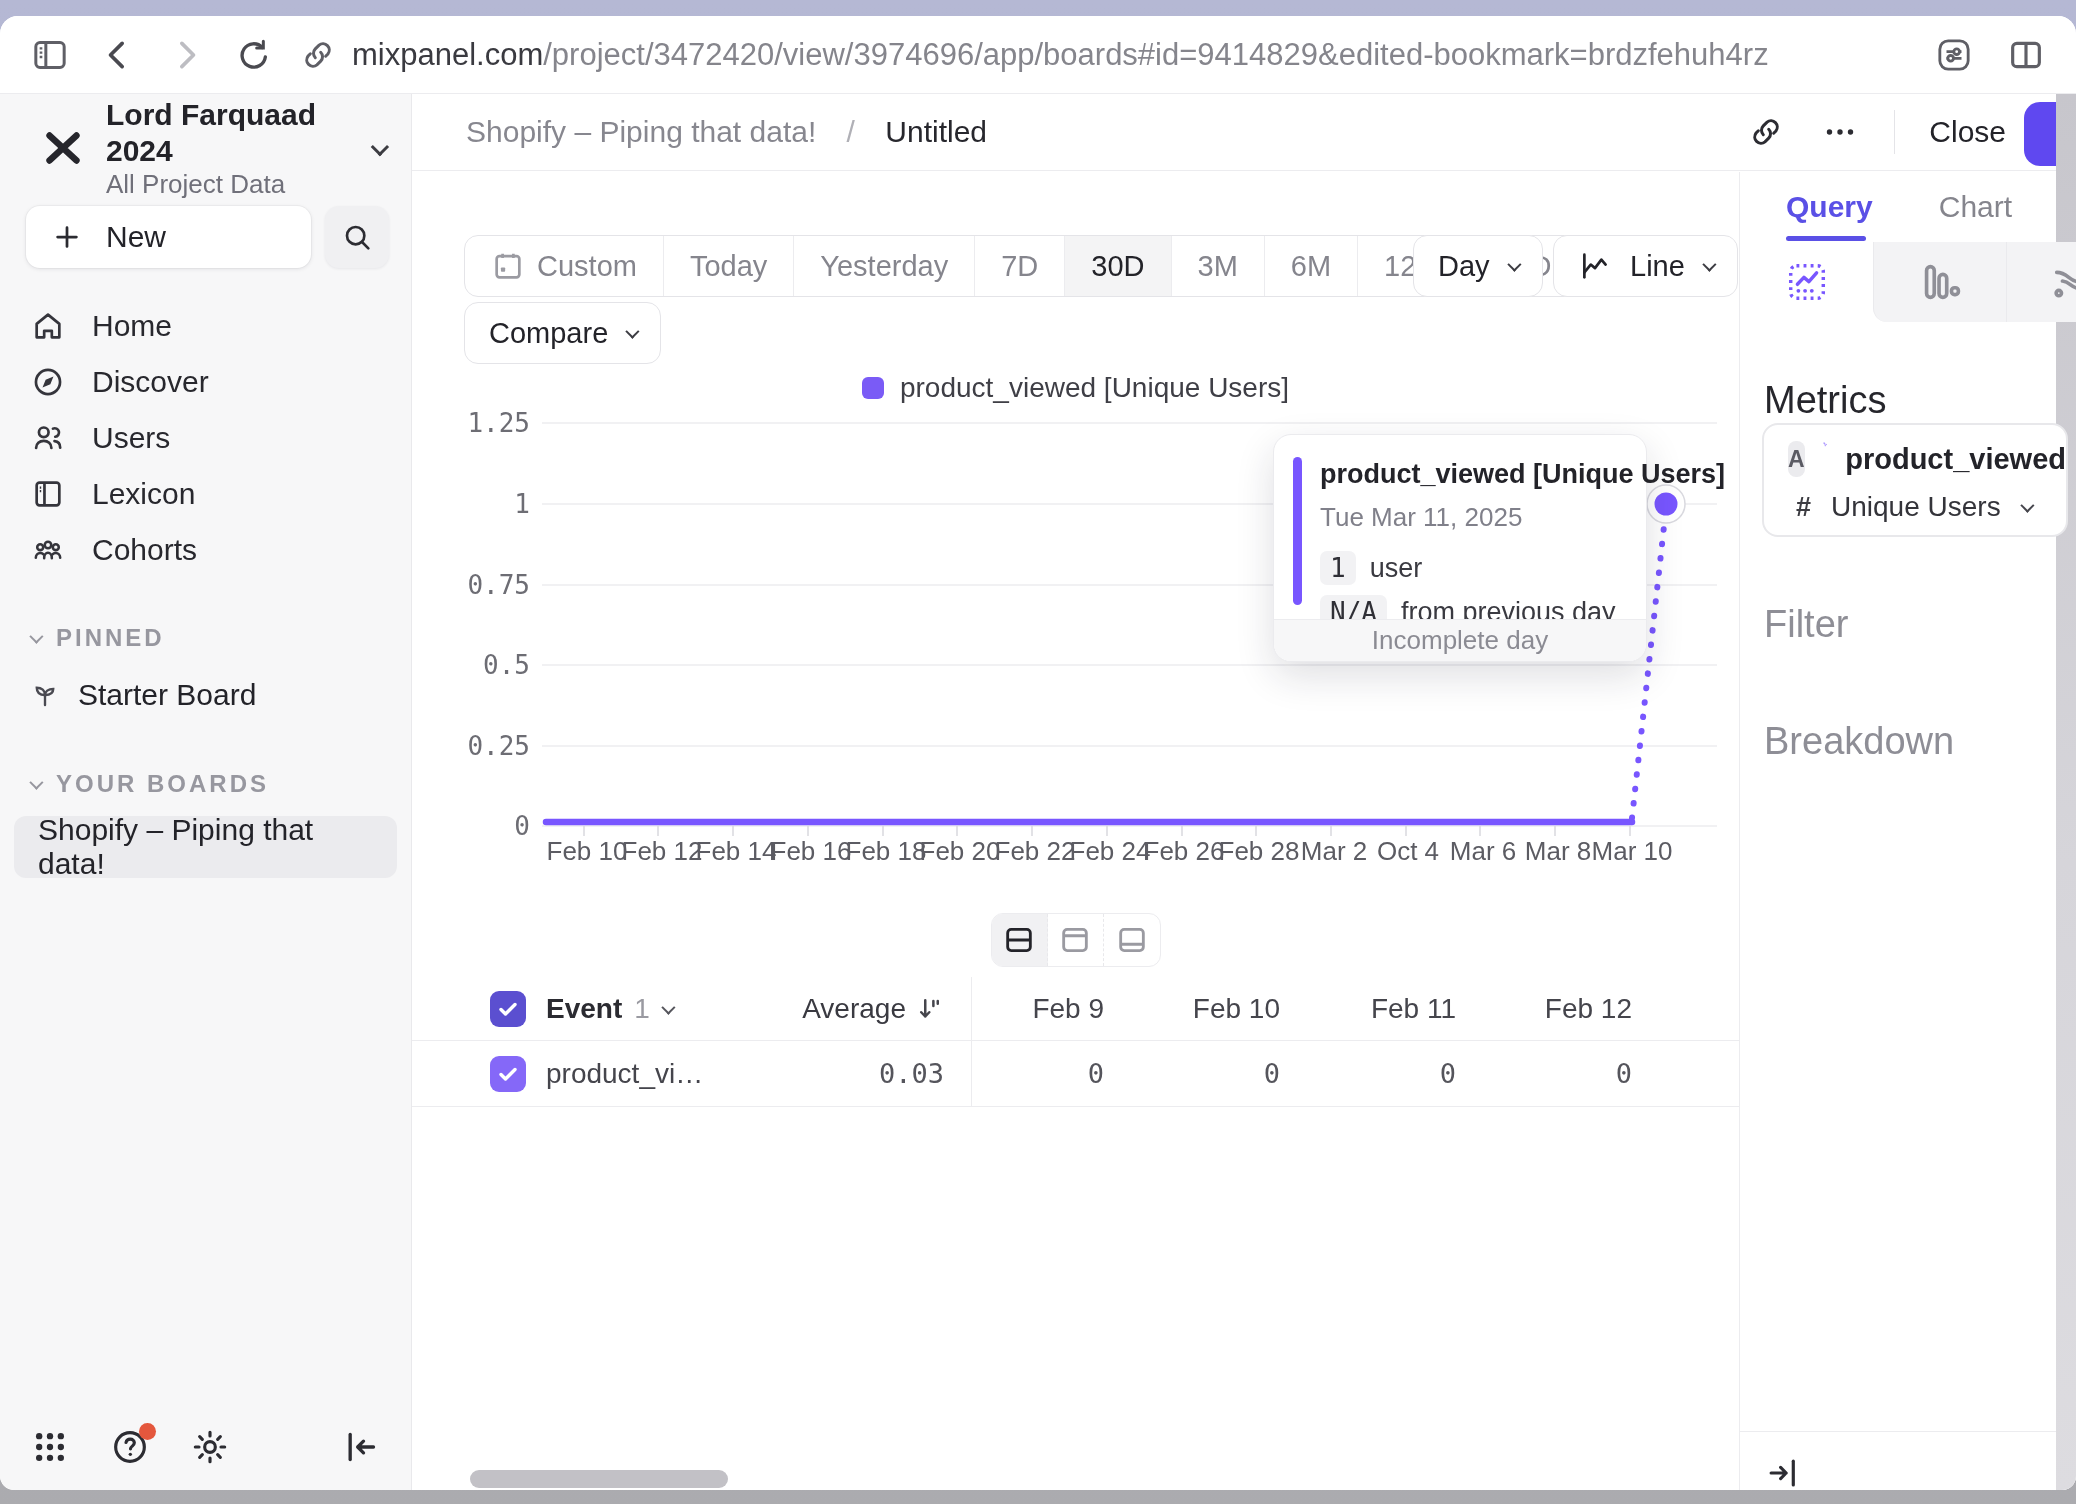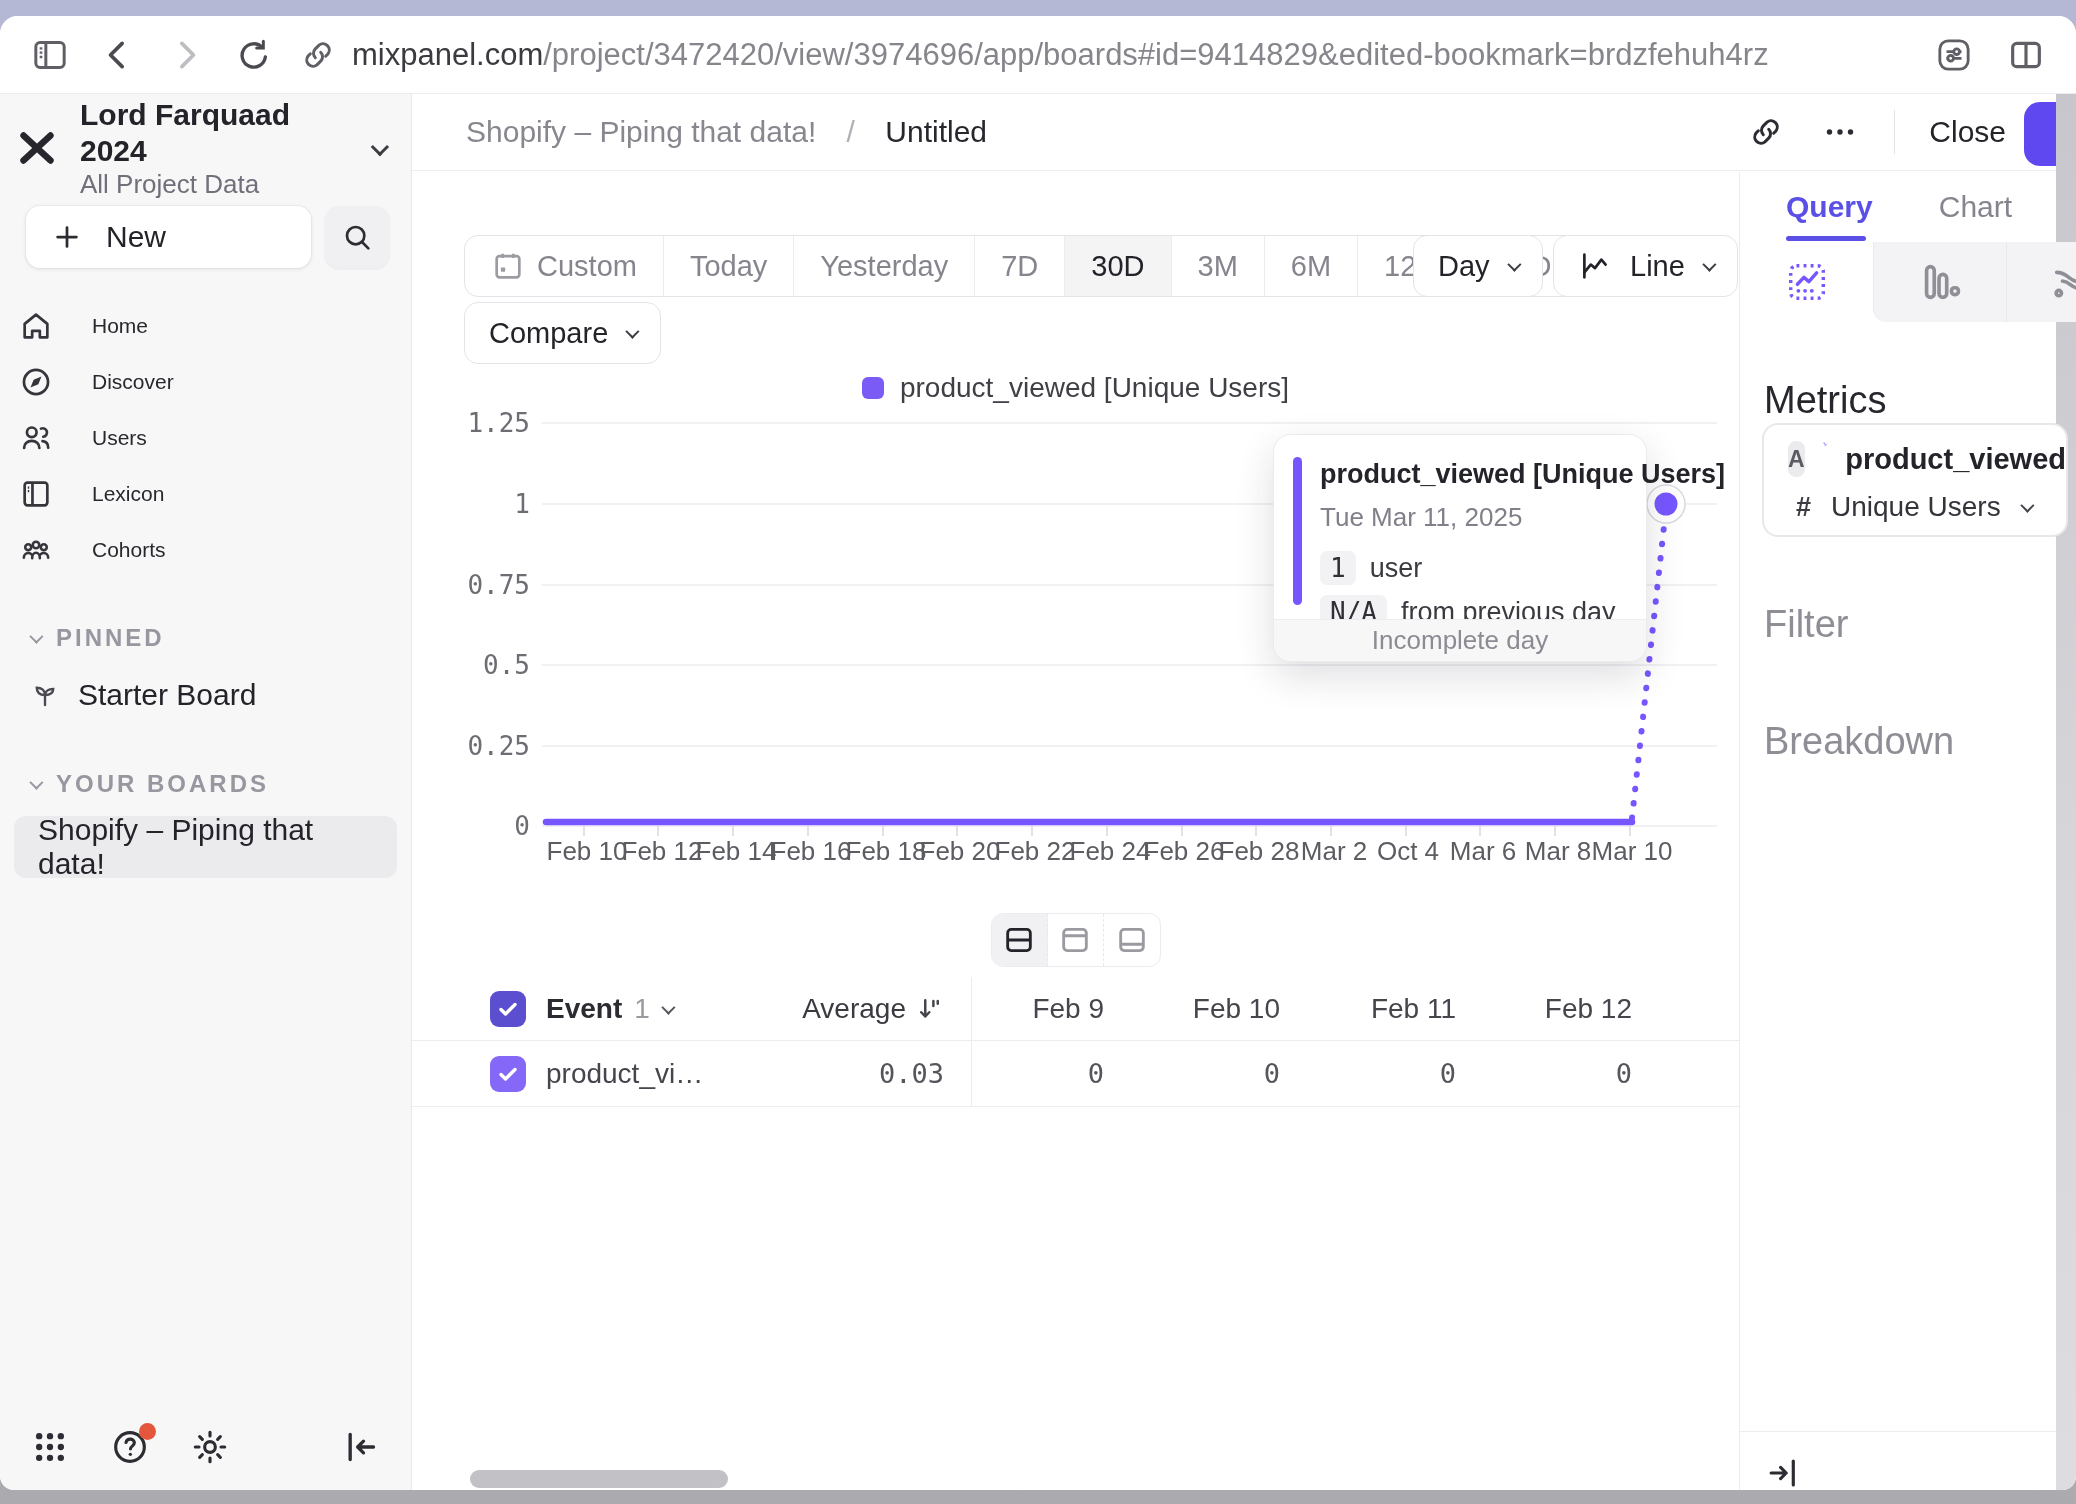--- a/index.html
+++ b/index.html
@@ -23,35 +23,35 @@
   .urlwrap{ display:flex; align-items:center; gap:16px; flex:1; min-width:0; }
   .url{ font-size:31px; white-space:nowrap; overflow:hidden; }
   .url .host{ color:#3a3a40; font-weight:500;}
   .url .path{ color:#85858c; }
   .brt{ display:flex; align-items:center; gap:28px; }
   
   .content{ position:absolute; top:78px; left:0; right:0; bottom:0; display:flex; }
   
   .sidebar{ width:412px; background:#f7f7f8; border-right:1px solid #e9e9ec; position:relative;
     padding-top:22px; flex:0 0 auto; border-radius:0 0 0 14px;}
-  .proj{ display:flex; align-items:center; padding:0 26px 0 14px; gap:20px; height:64px; cursor:pointer;}
+  .proj{ display:flex; align-items:center; padding:0 26px 0 40px; gap:20px; height:64px; cursor:pointer;}
   .logo{ width:46px; height:46px; color:#26262c; flex:0 0 auto;}
   .logo svg{ width:46px; height:46px;}
   .projtxt{ flex:1; min-width:0;}
   .projname{ font-size:30px; font-weight:700; color:#232329; line-height:36px;}
   .projscope{ font-size:26px; color:#70707a; line-height:30px;}
   .chev{ display:inline-block; width:13px; height:13px; border-right:3px solid currentColor; border-bottom:3px solid currentColor; transform:rotate(45deg) translateY(-2px);}
   .chev.sm{ width:10px; height:10px; border-width:2.6px;}
   .newrow{ display:flex; margin:26px 22px 0 26px; gap:14px;}
   .newbtn{ flex:1; height:62px; background:#ffffff; border-radius:14px; display:flex; align-items:center;
     padding:0 26px; gap:24px; font-size:30px; font-weight:500; color:#232329;
     box-shadow:0 1px 4px rgba(20,20,40,.10), 0 0 0 1px rgba(20,20,40,.03); cursor:pointer;}
   .searchbtn{ width:64px; height:62px; background:#f0f0f2; border-radius:14px; display:flex; align-items:center; justify-content:center; color:#2c2c32; box-shadow:0 1px 3px rgba(20,20,40,.07); cursor:pointer;}
   .nav{ margin-top:30px;}
-  .navitem{ height:56px; display:flex; align-items:center; gap:38px; padding:0 18px; font-size:21px; color:#28282e; cursor:pointer;}
+  .navitem{ height:56px; display:flex; align-items:center; gap:26px; padding:0 30px; font-size:30px; color:#28282e; cursor:pointer;}
   .navitem .nicon{ width:36px; height:36px; color:#35353c; display:flex; align-items:center; justify-content:center;}
   .nicon svg{ width:34px; height:34px;}
   .sect{ display:flex; align-items:center; gap:16px; padding:0 30px; margin-top:40px; height:40px;
     font-size:24px; font-weight:700; letter-spacing:3px; color:#97979f; cursor:pointer;}
   .boarditem{ height:58px; display:flex; align-items:center; gap:18px; padding:0 30px; font-size:30px; color:#232329; margin-top:8px; cursor:pointer;}
   .boarditem .bicon2{ width:30px; height:30px; color:#4a4a52;}
   .boardpill{ margin:12px 14px 0 14px; height:62px; background:#ebebee; border-radius:12px;
     display:flex; align-items:center; padding:0 24px; font-size:30px; color:#232329; cursor:pointer;}
   .sbottom{ position:absolute; left:0; right:0; bottom:0; height:86px; display:flex; align-items:center;
     gap:40px; padding:0 30px; }

